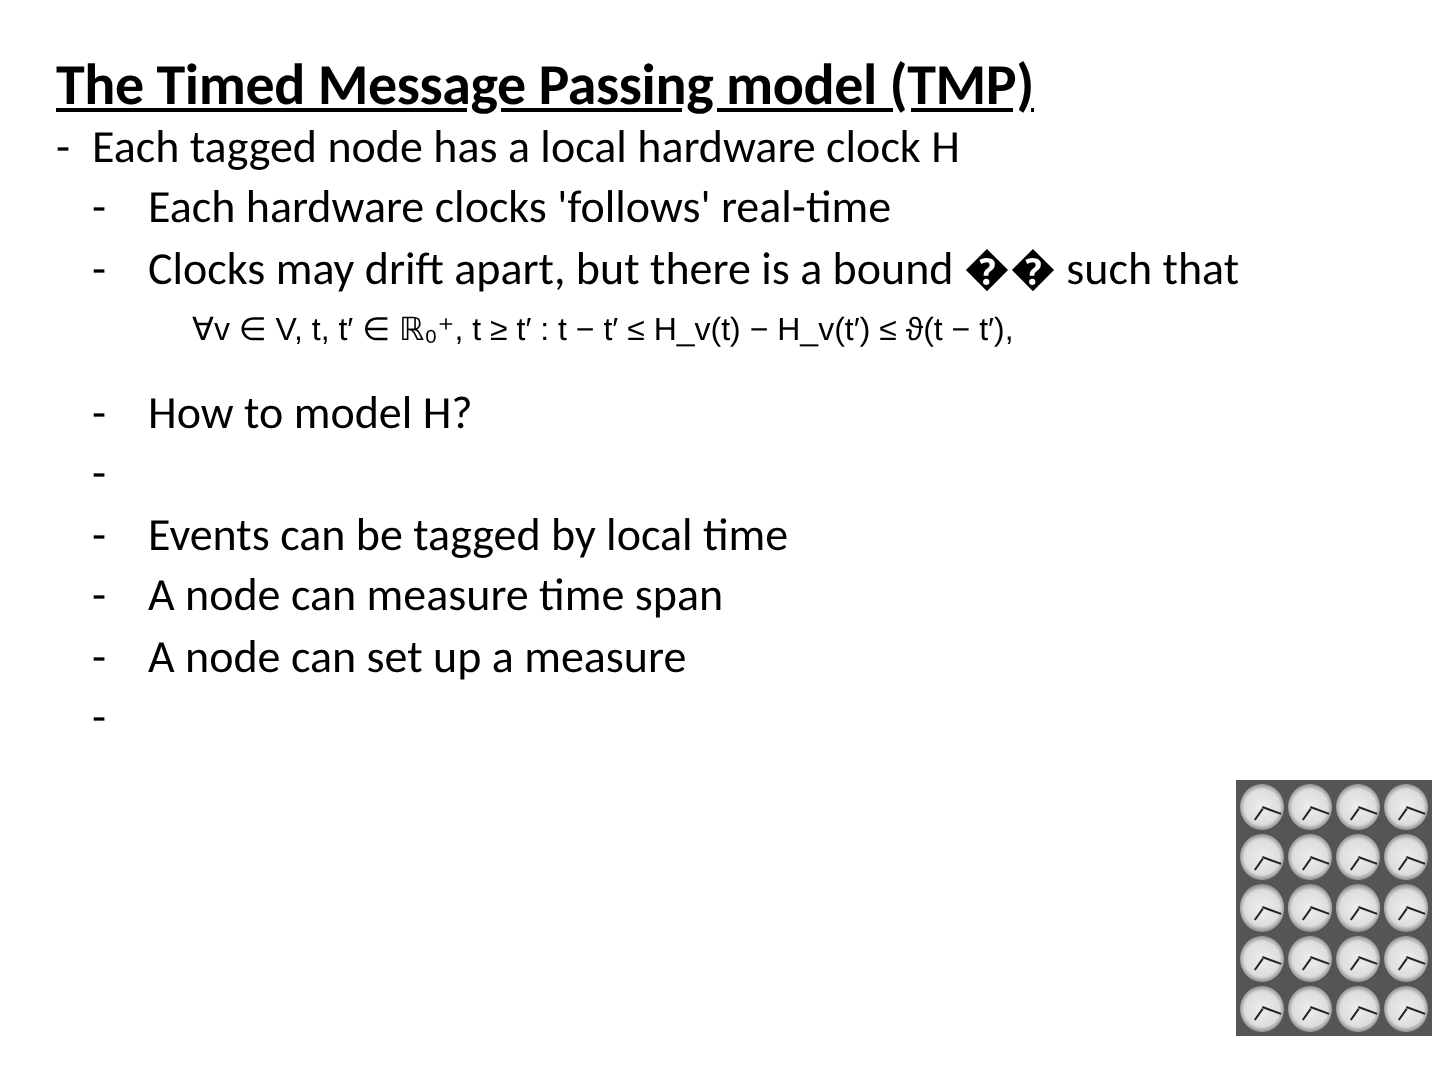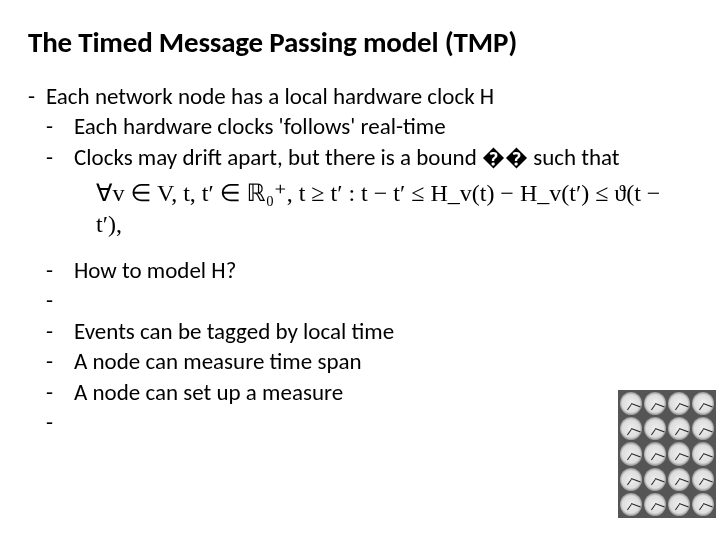--- a/index.html
+++ b/index.html
@@ -9,40 +9,40 @@
     background: #fff;
     font-family: Calibri, "Segoe UI", Arial, sans-serif;
     color: #000;
     padding: 24px 28px 24px 28px;
     position: relative;
     overflow: hidden;
   }
   .title {
     font-size: 29px;
     font-weight: 700;
-    margin-bottom: 22px;
+    text-decoration: underline;
     letter-spacing: -0.2px;
   }
   .body {
     font-size: 23px;
     line-height: 1.28;
   }
   .lvl0 {
     display: flex;
     margin-bottom: 1px;
   }
   .lvl0 .dash { width: 18px; flex: 0 0 18px; }
   .lvl1 {
     display: flex;
     margin-bottom: 1px;
   }
   .lvl1 .dash { width: 46px; flex: 0 0 46px; text-align: left; padding-left: 18px; }
   .formula {
-    font-family: Liberation Serif, serif;
-    font-size: 24px;
+    font-family: Liberation Sans, sans-serif;
+    font-size: 16px;
     padding-left: 68px;
     margin: 6px 0 2px 0;
     letter-spacing: 0;
   }
   .gap2 { height: 14px; }
   .clocks {
     position: absolute;
     right: 4px;
     bottom: 22px;
     width: 98px;
@@ -71,21 +71,21 @@
   .clock::after  { width: 1px; height: 42%; transform: rotate(-70deg); }
 </style>
 </head>
 <body>
 
 <div class="title">The Timed Message Passing model (TMP)</div>
 
 <div class="body">
   <div class="lvl0">
     <span class="dash">-</span>
-    <span>Each network node has a local hardware clock H</span>
+    <span>Each tagged node has a local hardware clock H</span>
   </div>
 
   <div class="lvl1">
     <span class="dash">-</span>
     <span>Each hardware clocks 'follows' real-time</span>
   </div>
   <div class="lvl1">
     <span class="dash">-</span>
     <span>Clocks may drift apart, but there is a bound �� such that</span>
   </div>

